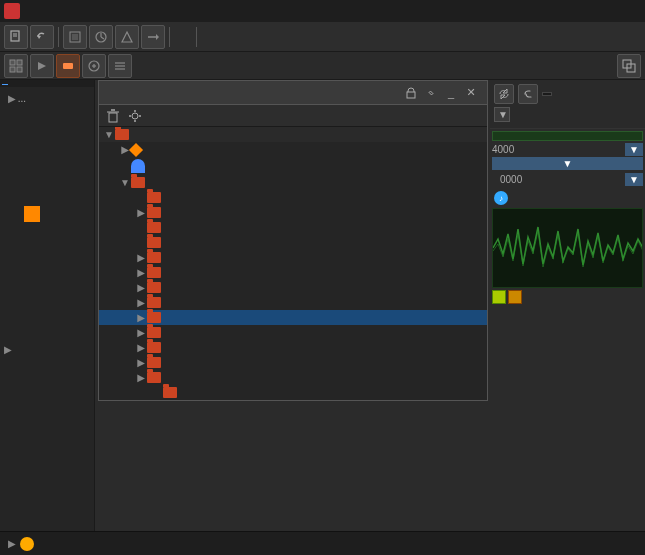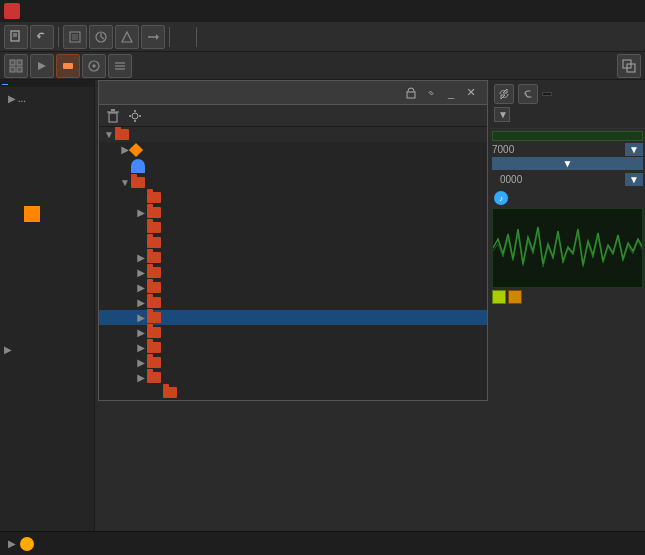--- a/index.html
+++ b/index.html
@@ -657,21 +657,21 @@
       </div>
     </div>
 
     <div style="background:#1a3a1a; border:1px solid #2a5a2a; padding:3px 6px; margin:2px;">
       <div class="tempo-box" style="background: transparent; border: none; padding: 0; font-size:13px; color:#e8e8a0;"></div>
       <div style="color:#c8c8a0; font-size:12px;"></div>
     </div>
 
     <div style="display:flex; flex-direction:column; gap:1px; margin:2px;">
       <div style="display:flex; align-items:center; gap:2px;">
-        <span style="color:#aaa; font-size:10px; flex:1;">7000</span>
+        <span style="color:#aaa; font-size:10px; flex:1;">4000</span>
         <button class="dropdown-btn">▼</button>
       </div>
       <div style="display:flex; align-items:center; gap:2px;">
         <button class="dropdown-btn" style="width:100%;">▼</button>
       </div>
       <div style="display:flex; align-items:center; gap:2px; margin-top:2px;padding-left:8px;">
         <span style="color:#aaa; font-size:10px; flex:1;">0000</span>
         <button class="dropdown-btn">▼</button>
       </div>
     </div>

